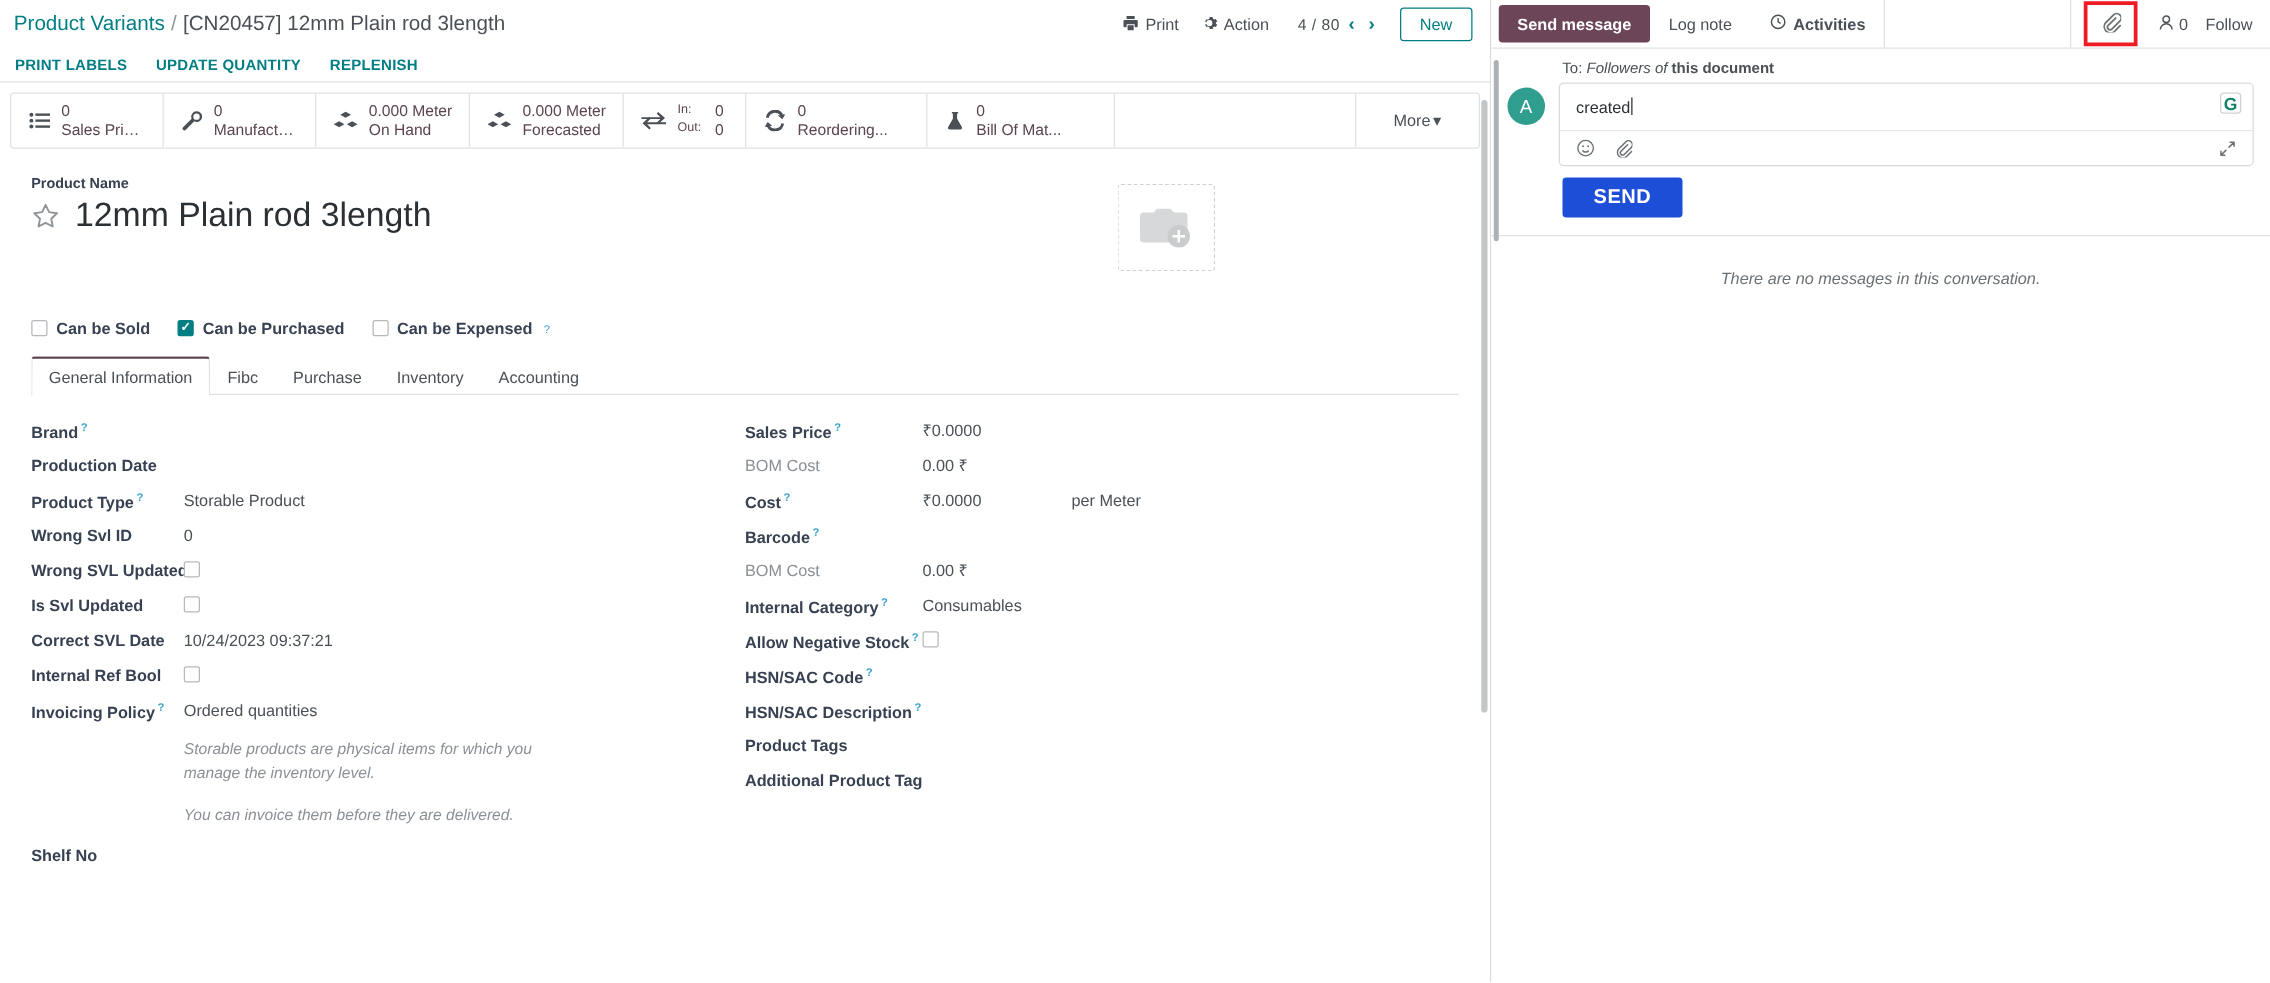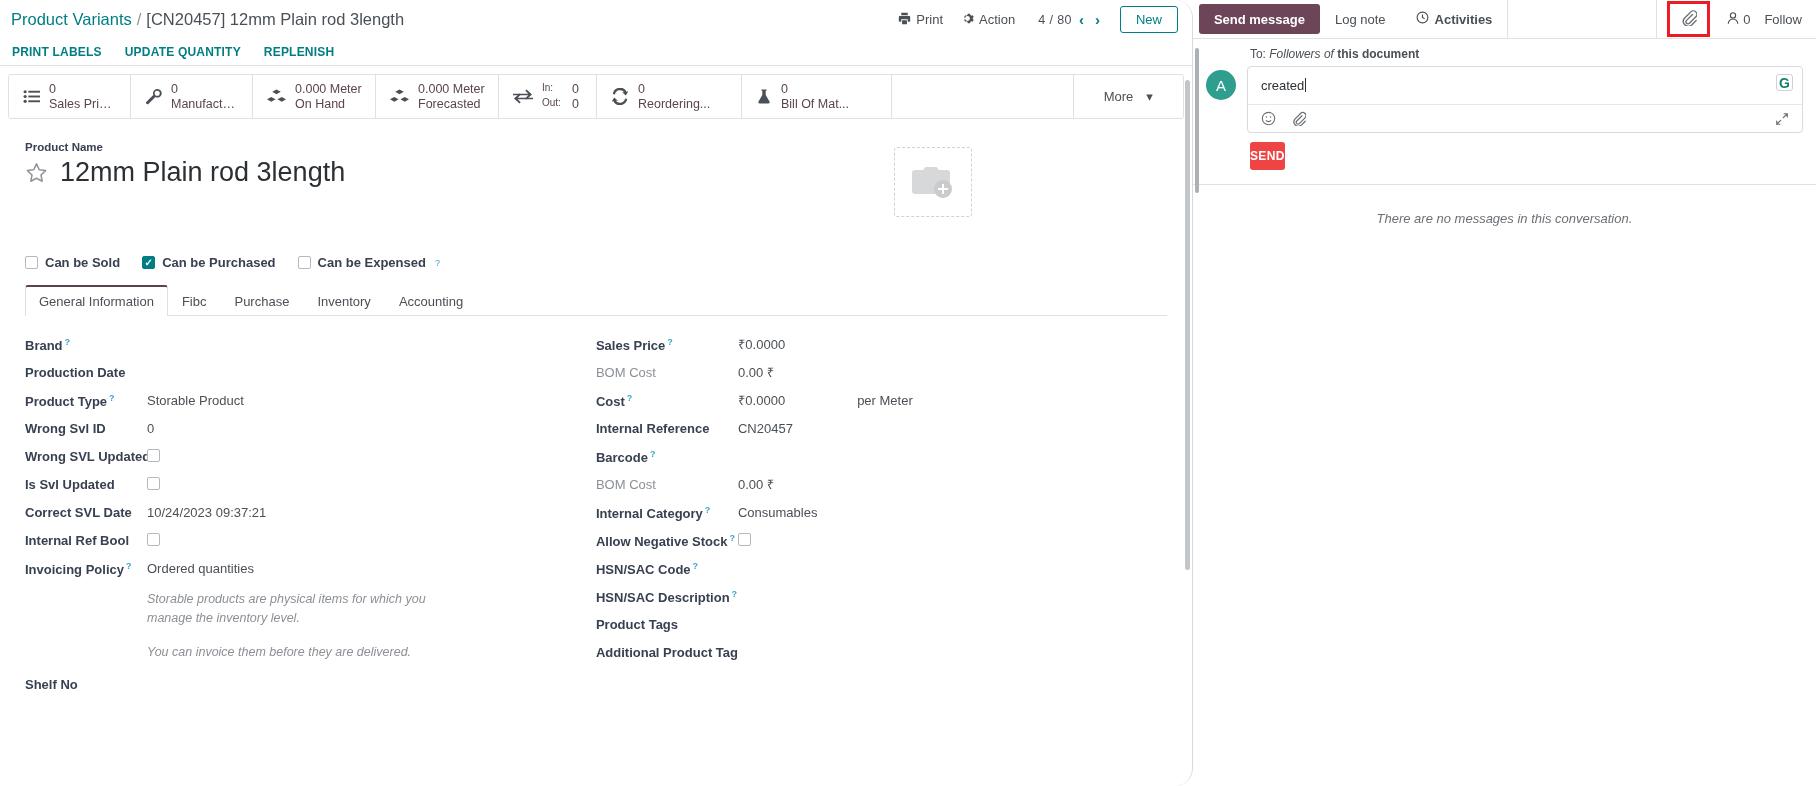--- a/index.html
+++ b/index.html
@@ -13,21 +13,20 @@
   }
   .app { display: flex; width: 1816px; height: 786px; }
 
   
   .form-pane {
     width: 1273px; height: 786px;
     position: relative;
     background: #ffffff;
     border-right: 1px solid #d8dadd;
     overflow: hidden;
-    border-radius: 18px;
   }
 
   .breadcrumb-bar {
     height: 39px;
     display: flex; align-items: center;
     padding: 0 14px 0 11px;
     background: #ffffff;
   }
   .bc-link {
     color: #017e84; font-size: 16.5px; font-weight: 400;
@@ -83,21 +82,21 @@
   .stat-btn:last-child { border-right: none; }
   .stat-ico { color: #4a5056; flex: 0 0 auto; display: flex; align-items: center; }
   .stat-txt { display: flex; flex-direction: column; justify-content: center; line-height: 1.18; min-width: 0; }
   .stat-val { color: #5b4450; font-size: 12.5px; font-weight: 400; white-space: nowrap; }
   .stat-lbl { color: #5b4450; font-size: 12.5px; white-space: nowrap; overflow: hidden; text-overflow: ellipsis; }
   .stat-kv { display: flex; gap: 8px; }
   .stat-kv .k { color: #5b4450; font-size: 10px; width: 22px; }
   .stat-kv .v { color: #5b4450; font-size: 12.5px; }
   .stat-more {
     margin-left: auto; display: flex; align-items: center; justify-content: center;
-    padding: 0 30px; color: #4a5056; font-size: 13px; cursor: pointer; gap: 13px;
+    padding: 0 30px; color: #4a5056; font-size: 13px; cursor: pointer; gap: 2px;
     border-left: 1px solid #dfe1e4;
   }
 
   
   .sheet { padding: 22px 25px 0 25px; position: relative; }
   .title-block { display: flex; justify-content: space-between; align-items: flex-start; }
   .lbl-small { font-size: 11.5px; font-weight: 700; color: #374151; margin-bottom: 2px; }
   .prod-title-line { display: flex; align-items: center; gap: 12px; margin-top: 3px; }
   .star-ico { color: #8f9499; cursor: pointer; display: flex; }
   .prod-title { font-size: 27px; font-weight: 400; color: #2b3034; line-height: 1.2; white-space: nowrap; }
@@ -220,23 +219,23 @@
   }
   .composer-tools {
     display: flex; align-items: center; gap: 15px;
     border-top: 1px solid #e5e7e9; padding: 6px 13px;
     color: #6b7075;
   }
   .composer-tools .spacer { flex: 1; }
   .tool-ico { cursor: pointer; display: flex; align-items: center; }
   .send-row { padding: 9px 0 0 44px; }
   .send-btn {
-    background: #ef4444; color: #fff; border: none; border-radius: 3px;
-    font-family: inherit; font-size: 12px; font-weight: 700; letter-spacing: .4px;
-    padding: 7px 0; cursor: pointer; text-transform: uppercase;
+    background: #1d4ed8; color: #fff; border: none; border-radius: 3px;
+    font-family: inherit; font-size: 16px; font-weight: 700; letter-spacing: .4px;
+    padding: 7px 25px; cursor: pointer; text-transform: uppercase;
   }
   .chatter-divider { border-top: 1px solid #dfe1e4; margin-top: 14px; }
   .empty-msg {
     text-align: center; font-style: italic; color: #6b7075;
     font-size: 13px; padding-top: 26px;
   }
   .chatter-scrollbar {
     position: absolute; left: 2px; top: 48px; width: 4px; height: 145px;
     background: #adb1b5; border-radius: 3px;
   }
@@ -523,24 +522,20 @@
           </div>
 
           <div class="frow">
             <div class="fname"><span>Cost</span><span class="help-q">?</span></div>
             <div class="fval">
               <span>₹0.0000</span>
               <span class="unit">per Meter</span>
             </div>
           </div>
 
-          <div class="frow">
-            <div class="fname"><span>Internal Reference</span></div>
-            <div class="fval">CN20457</div>
-          </div>
 
           <div class="frow">
             <div class="fname"><span>Barcode</span><span class="help-q">?</span></div>
             <div class="fval fval-empty"></div>
           </div>
 
           <div class="frow">
             <div class="fname muted"><span>BOM Cost</span></div>
             <div class="fval">0.00 ₹</div>
           </div>

